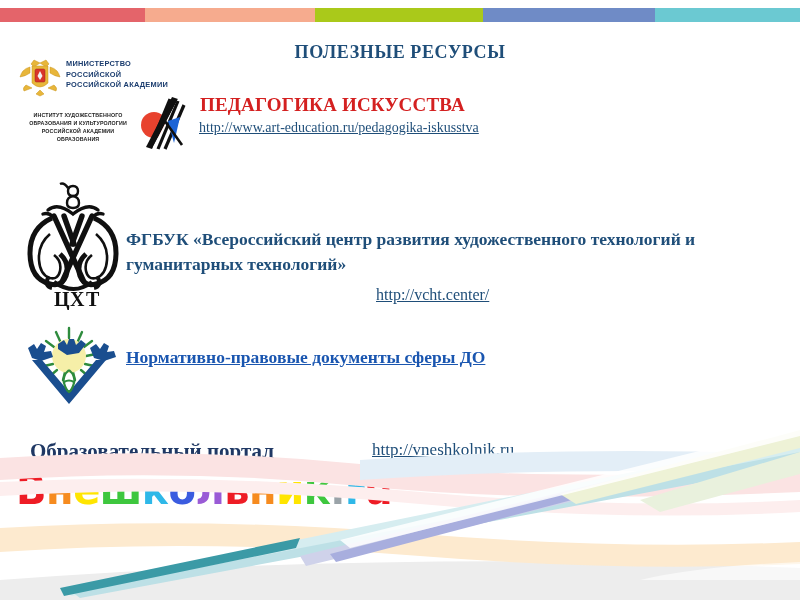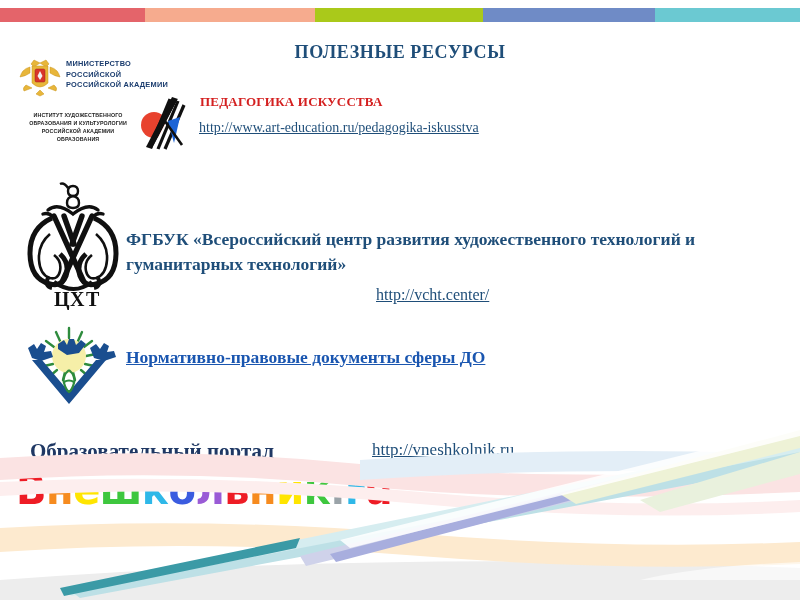--- a/index.html
+++ b/index.html
@@ -98,21 +98,21 @@
   #logo-do {
     left: 18px; top: 326px;
     width: 102px; height: 80px;
   }
 
   
   .block { position: absolute; }
 
   #ped-heading {
     left: 200px; top: 94px;
-    font-size: 13px;
+    font-size: 19px;
     font-weight: bold;
     color: #d42020;
     letter-spacing: 0.2px;
   }
   #ped-link {
     left: 199px; top: 120px;
     font-size: 14px;
     color: #1f4e79;
     text-decoration: underline;
     white-space: nowrap;

